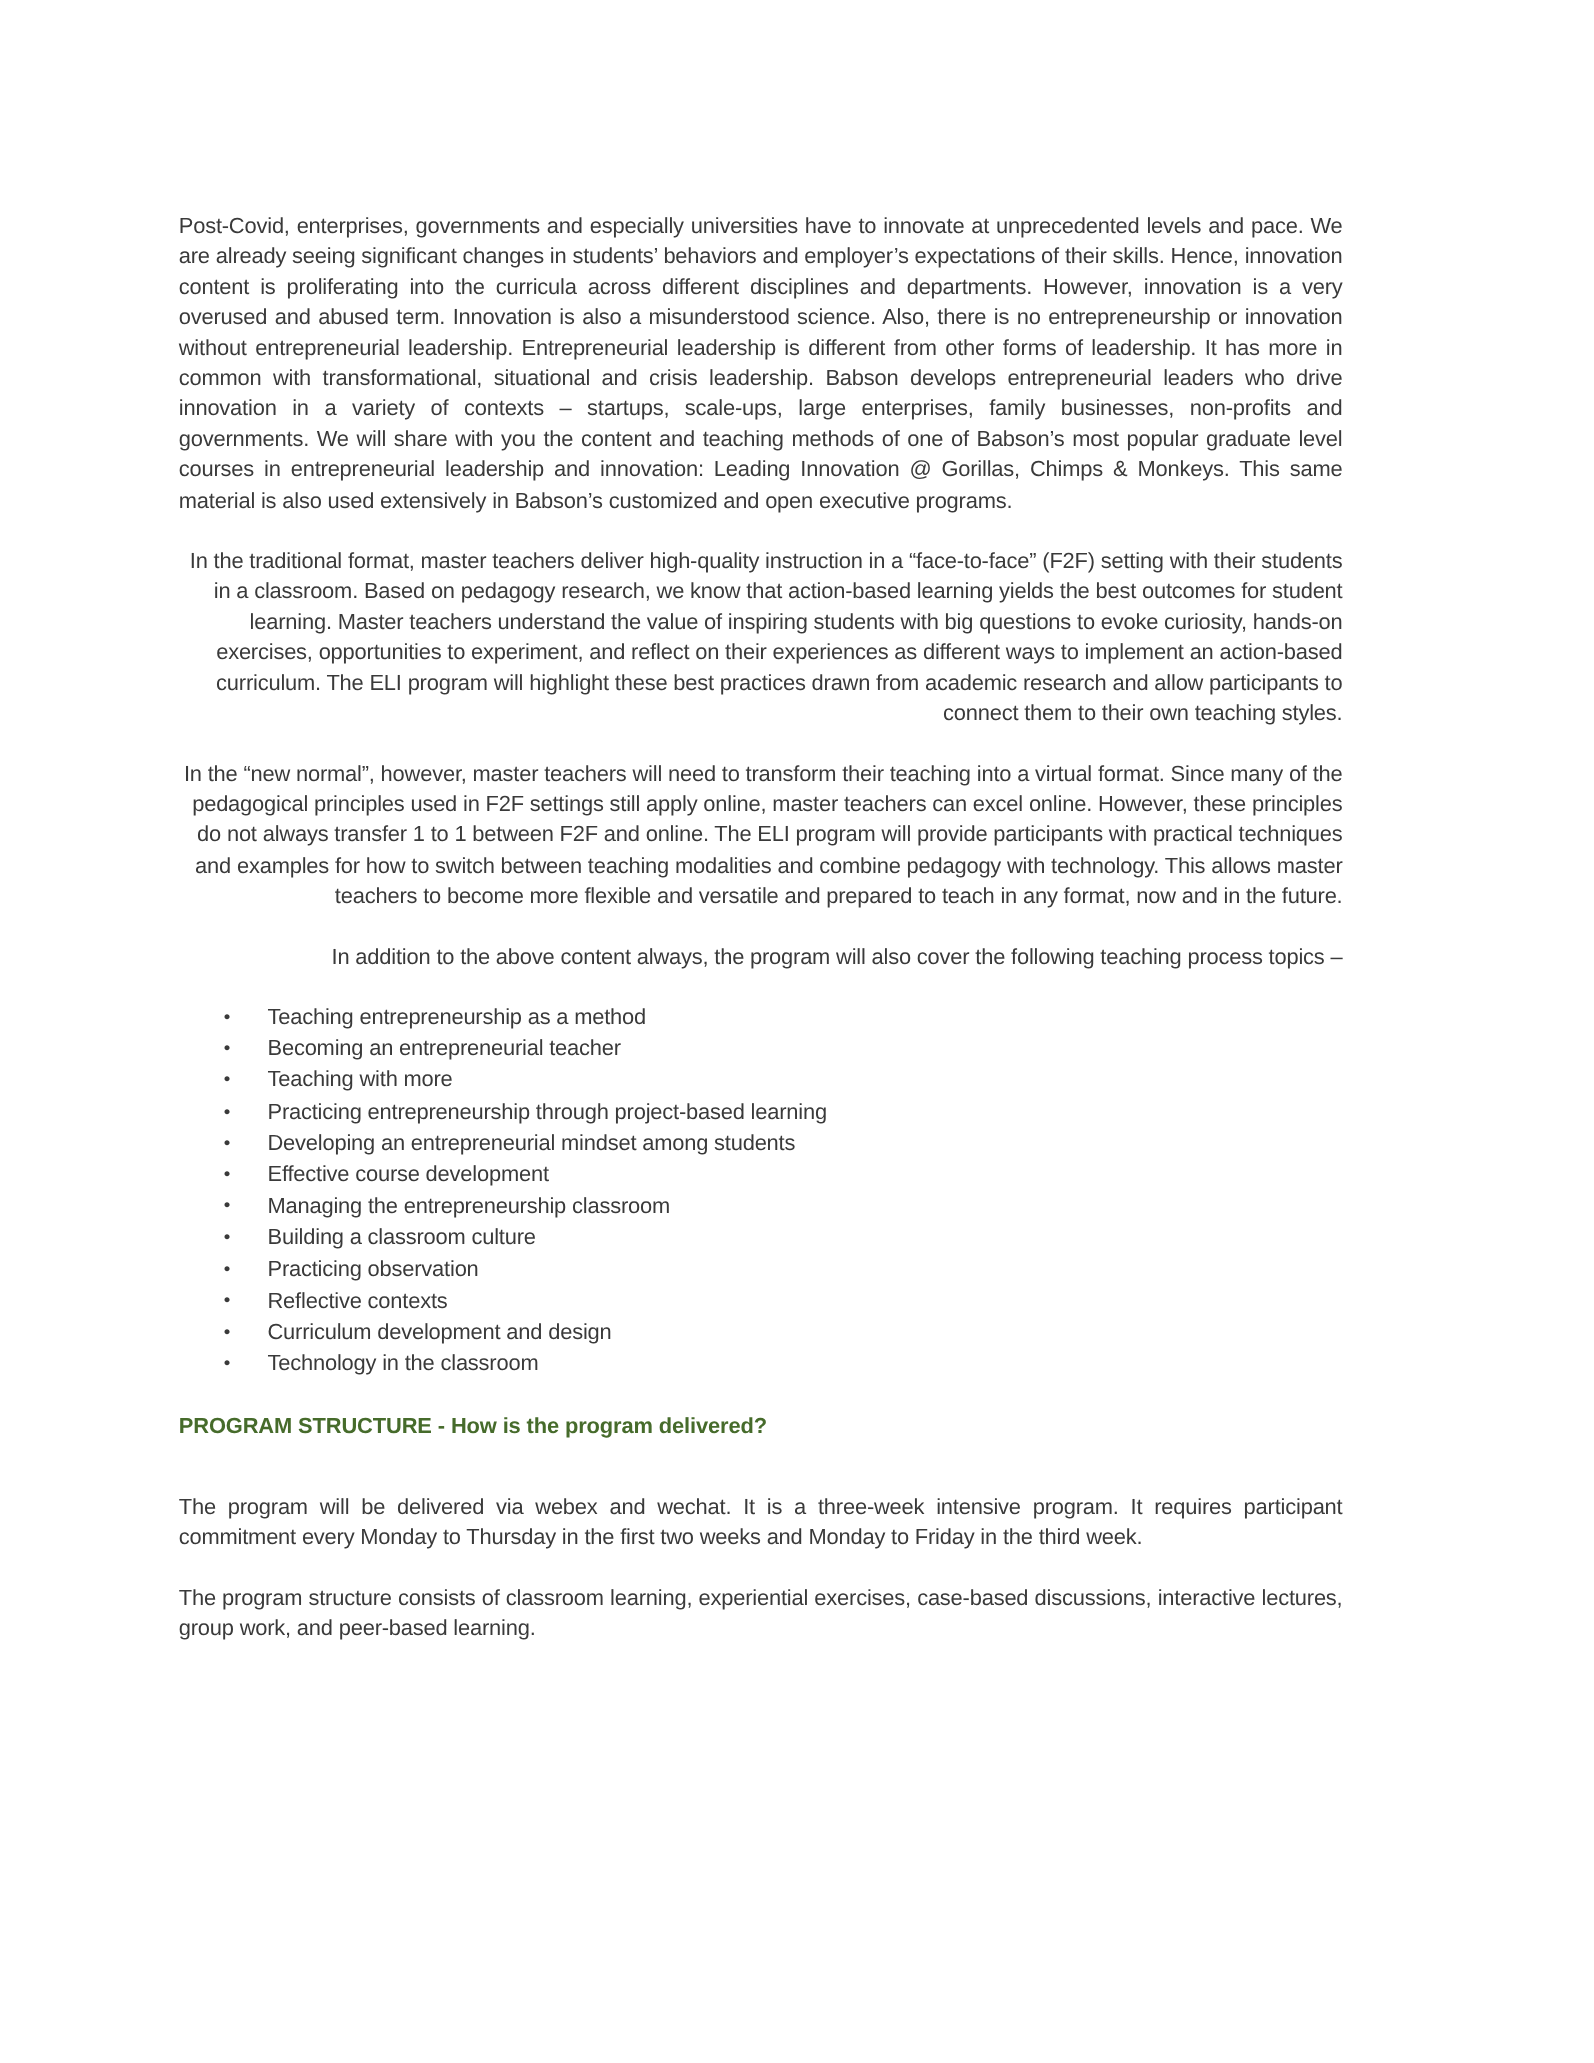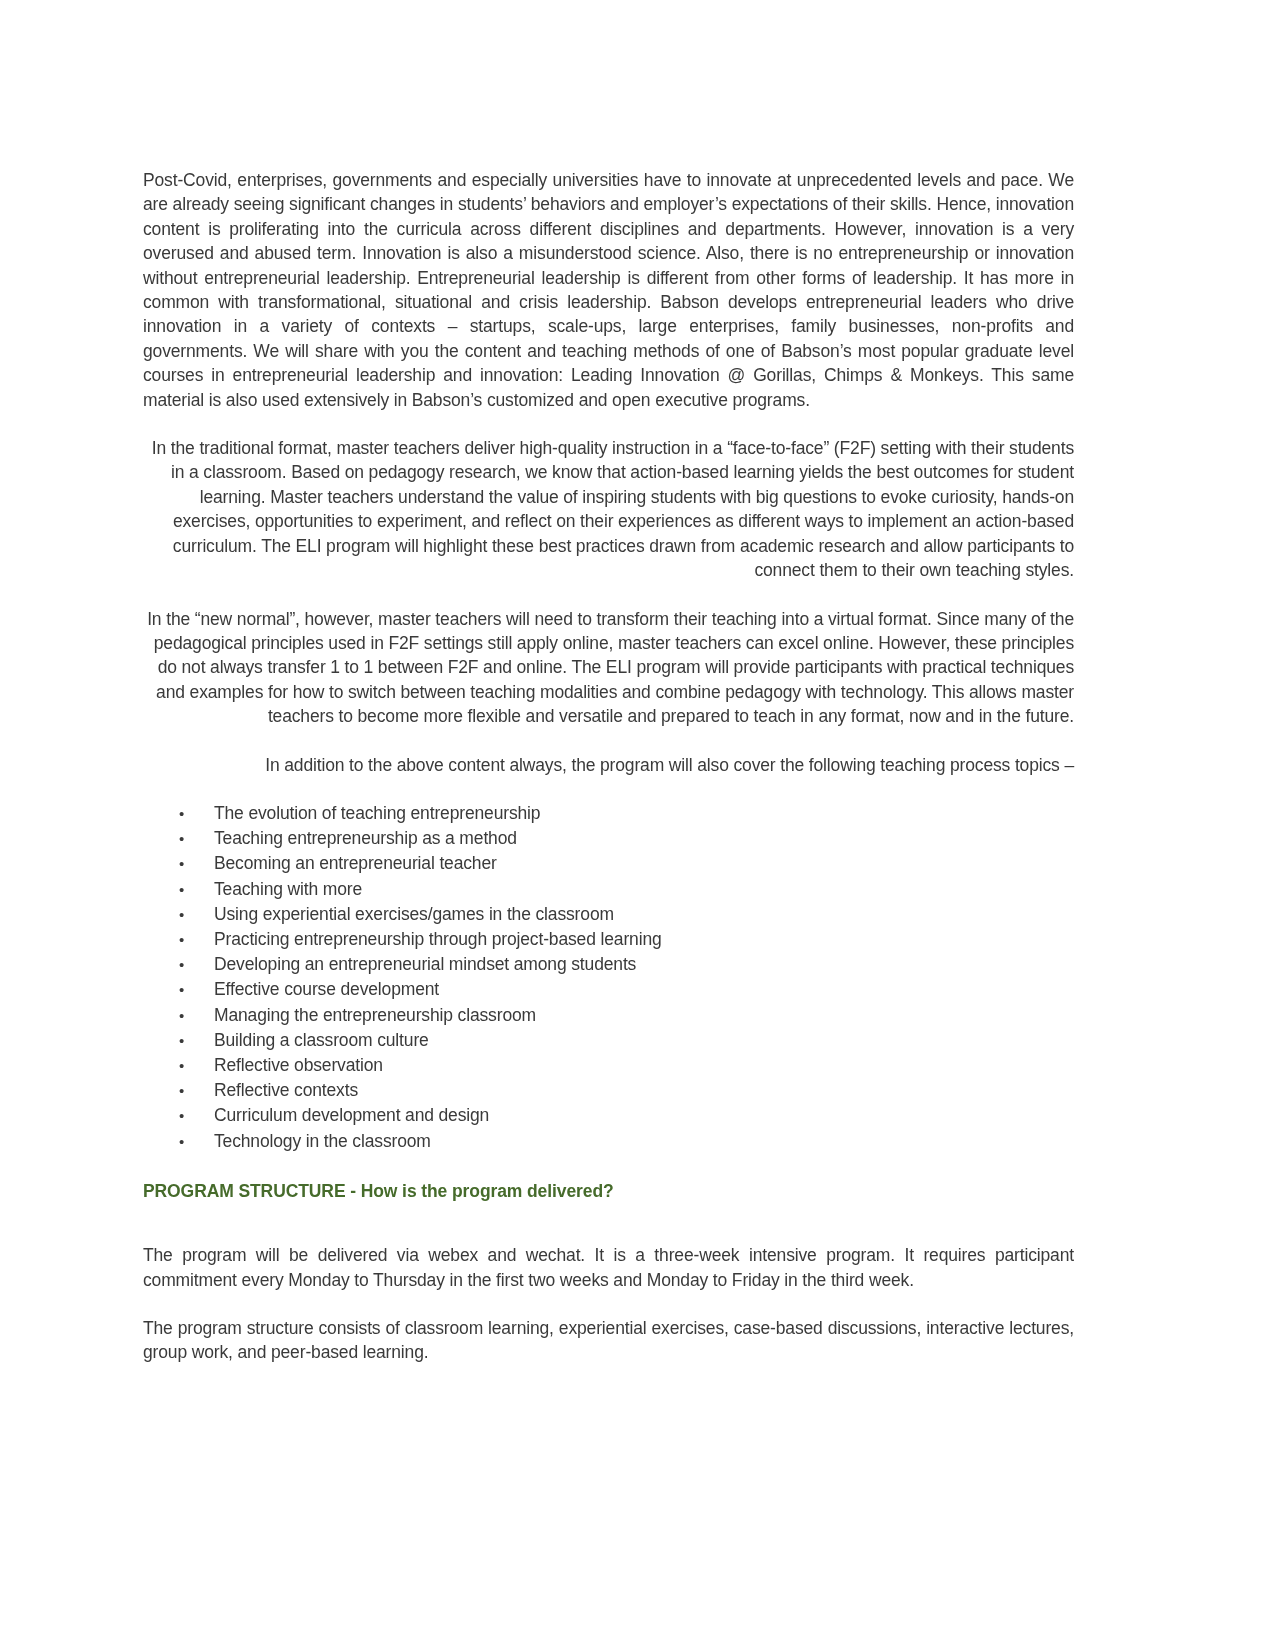--- a/index.html
+++ b/index.html
@@ -70,31 +70,29 @@
 
     <p class="para justify">Post-Covid, enterprises, governments and especially universities have to innovate at unprecedented levels and pace. We are already seeing significant changes in students’ behaviors and employer’s expectations of their skills. Hence, innovation content is proliferating into the curricula across different disciplines and departments. However, innovation is a very overused and abused term. Innovation is also a misunderstood science. Also, there is no entrepreneurship or innovation without entrepreneurial leadership. Entrepreneurial leadership is different from other forms of leadership. It has more in common with transformational, situational and crisis leadership. Babson develops entrepreneurial leaders who drive innovation in a variety of contexts – startups, scale-ups, large enterprises, family businesses, non-profits and governments. We will share with you the content and teaching methods of one of Babson’s most popular graduate level courses in entrepreneurial leadership and innovation: Leading Innovation @ Gorillas, Chimps &amp; Monkeys. This same material is also used extensively in Babson’s customized and open executive programs.</p>
 
     <p class="para">In the traditional format, master teachers deliver high-quality instruction in a “face-to-face” (F2F) setting with their students in a classroom. Based on pedagogy research, we know that action-based learning yields the best outcomes for student learning. Master teachers understand the value of inspiring students with big questions to evoke curiosity, hands-on exercises, opportunities to experiment, and reflect on their experiences as different ways to implement an action-based curriculum. The ELI program will highlight these best practices drawn from academic research and allow participants to connect them to their own teaching styles.</p>
 
     <p class="para">In the “new normal”, however, master teachers will need to transform their teaching into a virtual format. Since many of the pedagogical principles used in F2F settings still apply online, master teachers can excel online. However, these principles do not always transfer 1 to 1 between F2F and online. The ELI program will provide participants with practical techniques and examples for how to switch between teaching modalities and combine pedagogy with technology. This allows master teachers to become more flexible and versatile and prepared to teach in any format, now and in the future.</p>
 
     <p class="para">In addition to the above content always, the program will also cover the following teaching process topics –</p>
 
     <ul class="topics">
-      <li>The evolution of teaching entrepreneurship</li>
       <li>Teaching entrepreneurship as a method</li>
       <li>Becoming an entrepreneurial teacher</li>
       <li>Teaching with more</li>
-      <li>Using experiential exercises/games in the classroom</li>
       <li>Practicing entrepreneurship through project-based learning</li>
       <li>Developing an entrepreneurial mindset among students</li>
       <li>Effective course development</li>
       <li>Managing the entrepreneurship classroom</li>
       <li>Building a classroom culture</li>
-      <li>Reflective observation</li>
+      <li>Practicing observation</li>
       <li>Reflective contexts</li>
       <li>Curriculum development and design</li>
       <li>Technology in the classroom</li>
     </ul>
 
     <h2 class="section-heading">PROGRAM STRUCTURE - How is the program delivered?</h2>
 
     <p class="para justify">The program will be delivered via webex and wechat. It is a three-week intensive program. It requires participant commitment every Monday to Thursday in the first two weeks and Monday to Friday in the third week.</p>
 
     <p class="para justify">The program structure consists of classroom learning, experiential exercises, case-based discussions, interactive lectures, group work, and peer-based learning.</p>

